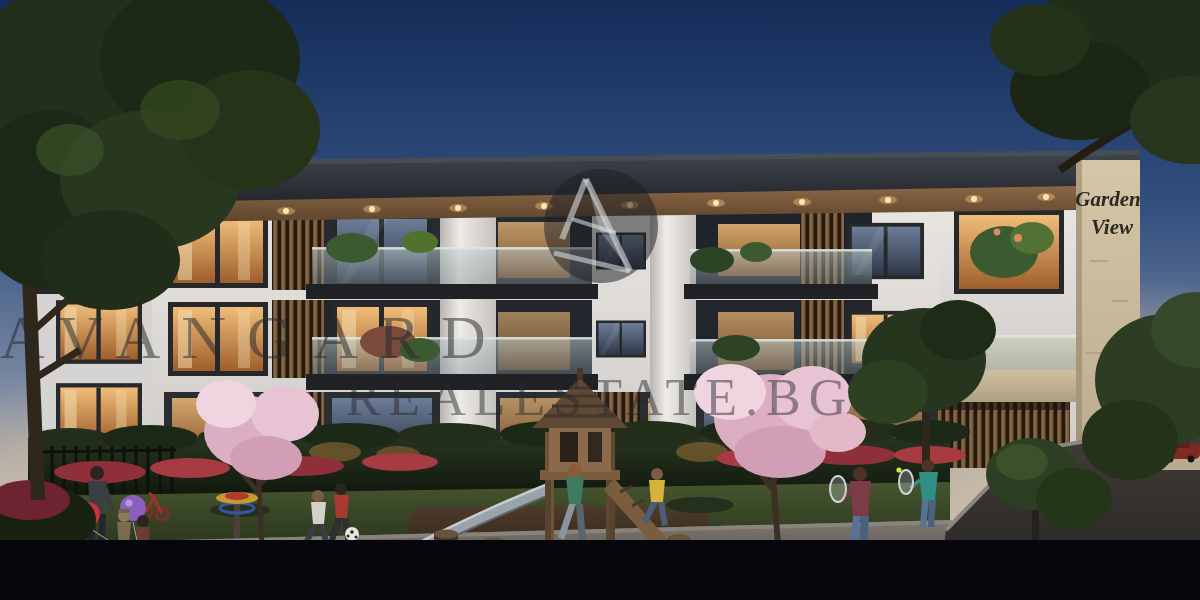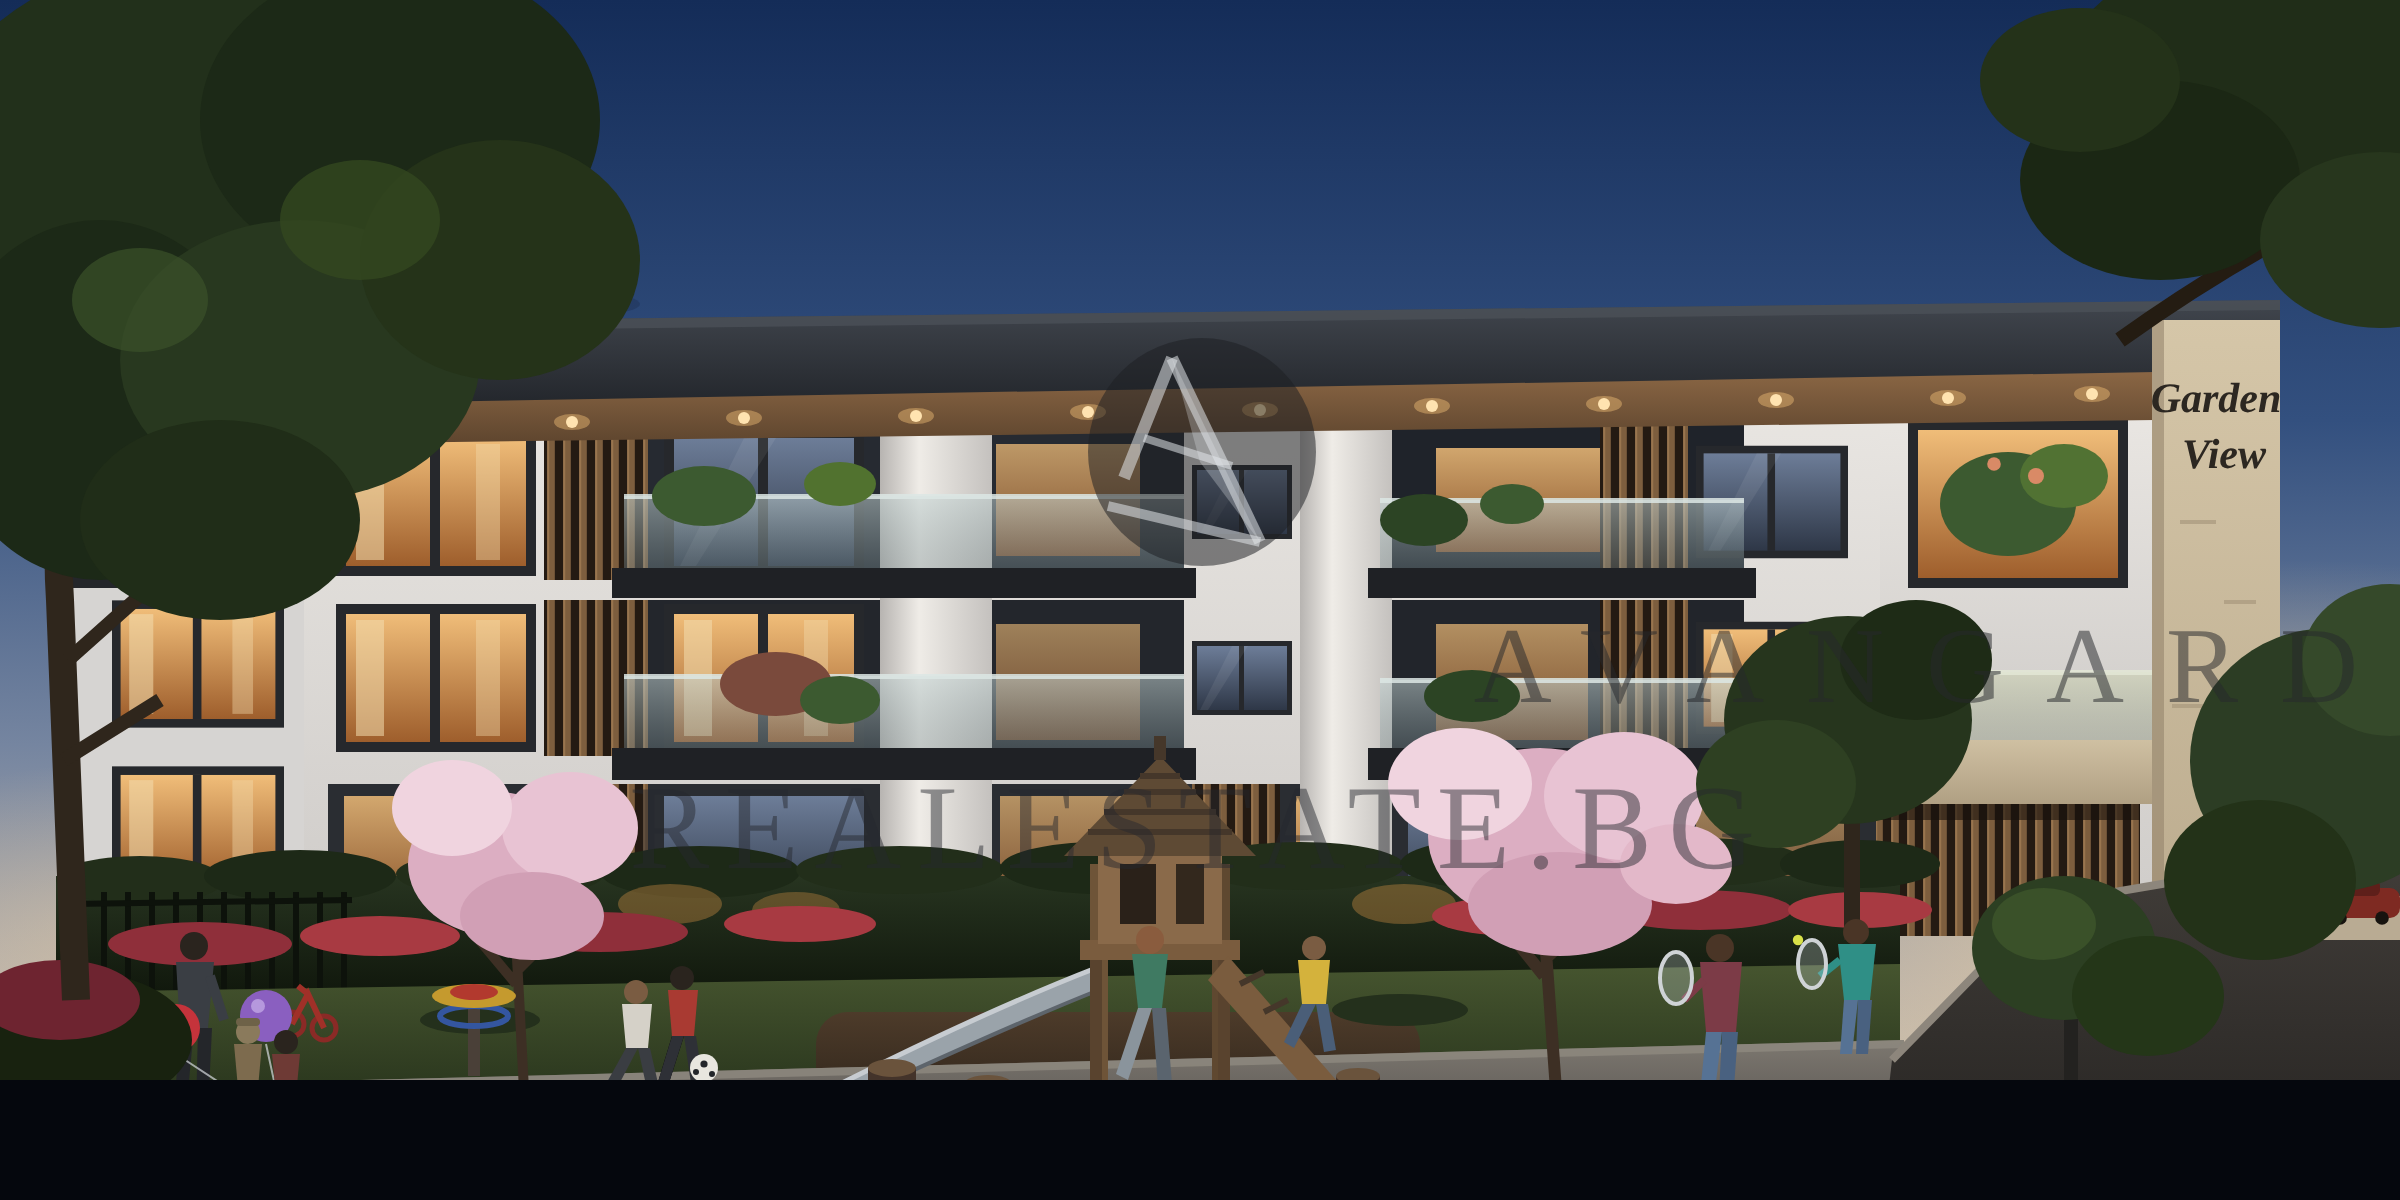--- a/index.html
+++ b/index.html
@@ -1,24 +1,24 @@
 <!DOCTYPE html>
 <html><head>
 <meta charset="utf-8">
 <style>
   html,body{margin:0;padding:0;background:#05070d;}
   .stage{position:relative;width:1200px;height:540px;overflow:hidden;font-family:"Liberation Sans",sans-serif;}
   .stage svg.scene{position:absolute;left:0;top:0;}
   .watermark{position:absolute;inset:0;pointer-events:none;}
-  .wm-brand{position:absolute;top:302px;left:0;width:100%;text-align:right;
+  .wm-brand{position:absolute;top:302px;left:0;width:100%;text-align:left;
     font-family:"Liberation Serif","DejaVu Serif",serif;font-weight:400;
-    font-size:54px;letter-spacing:21px;color:rgba(38,40,45,0.52);white-space:nowrap;}
-  .wm-domain{position:absolute;top:380px;left:0;width:100%;text-align:center;
+    font-size:62px;letter-spacing:21px;color:rgba(38,40,45,0.52);white-space:nowrap;}
+  .wm-domain{position:absolute;top:368px;left:0;width:100%;text-align:center;
     font-family:"Liberation Serif","DejaVu Serif",serif;font-weight:400;
-    font-size:60px;letter-spacing:8px;color:rgba(38,40,45,0.48);white-space:nowrap;}
+    font-size:52px;letter-spacing:8px;color:rgba(38,40,45,0.48);white-space:nowrap;}
   .wm-logo{position:absolute;left:542px;top:167px;width:118px;height:118px;}
   .sign-text{font-family:"Liberation Serif","DejaVu Serif",serif;font-style:italic;font-weight:bold;}
 </style>
 </head>
 <body>
 
 <div class="stage">
 <svg class="scene" width="1200" height="600" viewBox="0 0 1200 600">
   <defs>
     <linearGradient id="skyGrad" x1="0" y1="0" x2="0" y2="1">

